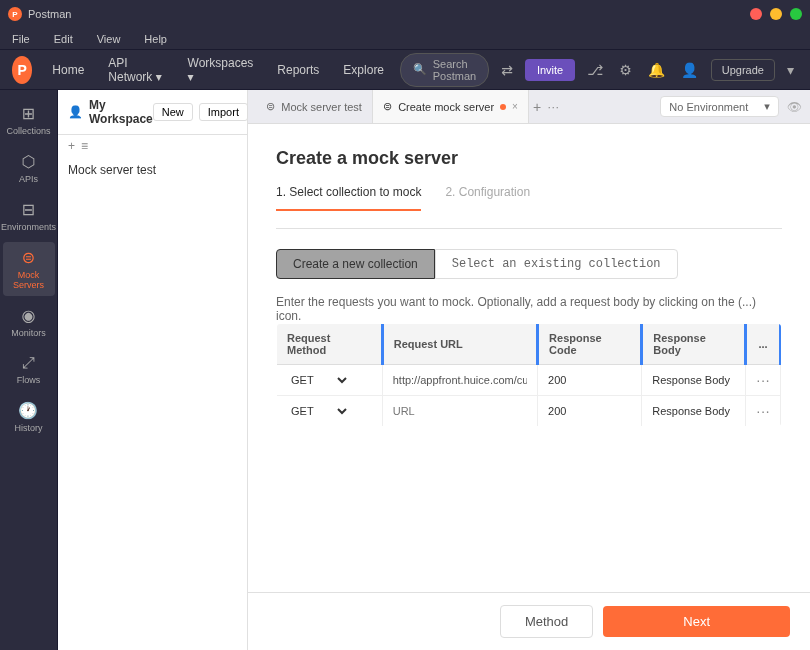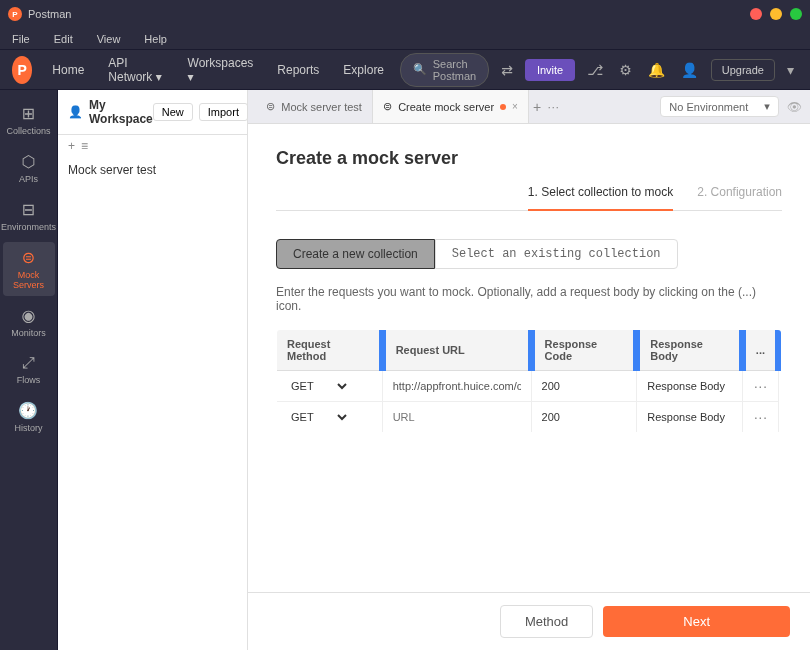--- a/index.html
+++ b/index.html
@@ -58,36 +58,36 @@
     .tab { display: flex; align-items: center; gap: 6px; padding: 0 10px; height: 100%; font-size: 11px; color: #666; cursor: pointer; border-right: 1px solid #ddd; }
     .tab.active { background: #f8f8f8; color: #333; }
     .tab-dot { width: 6px; height: 6px; background: #ff6c37; border-radius: 50%; }
     .tab-close { font-size: 10px; color: #999; cursor: pointer; }
     .tab-actions { display: flex; align-items: center; gap: 6px; margin-left: 4px; }
     .env-select { background: #fff; border: 1px solid #ddd; border-radius: 4px; padding: 3px 8px; font-size: 11px; color: #666; cursor: pointer; margin-left: auto; display: flex; align-items: center; gap: 16px; }
 
     
     .mock-panel { flex: 1; background: white; margin: 0; padding: 24px 28px; overflow-y: auto; }
     .mock-title { font-size: 18px; font-weight: 600; color: #333; margin-bottom: 16px; }
-    .steps { display: flex; gap: 24px; margin-bottom: 28px; border-bottom: 1px solid #e0e0e0; padding-bottom: 0; justify-content: flex-end; }
+    .steps { display: flex; gap: 24px; margin-bottom: 20px; border-bottom: 1px solid #e0e0e0; padding-bottom: 18px; }
     .step { font-size: 12px; color: #aaa; cursor: pointer; padding-bottom: 10px; }
     .step.active { color: #333; border-bottom: 2px solid #ff6c37; margin-bottom: -1px; }
 
     
     .collection-tabs { display: flex; gap: 0; margin-bottom: 16px; }
     .col-tab { padding: 7px 16px; font-size: 12px; border: 1px solid #ddd; cursor: pointer; background: #fff; color: #666; }
     .col-tab:first-child { border-radius: 4px 0 0 4px; }
     .col-tab:last-child { border-radius: 0 4px 4px 0; font-family: Liberation Mono, monospace; }
     .col-tab.active { background: #a3a3a3; color: #333; border-color: #333; z-index: 1; }
 
-    .description-text { font-size: 12px; color: #666; margin-bottom: 16px; }
+    .description-text { font-size: 12px; color: #666; }
 
     
     .mock-table { width: 100%; border-collapse: collapse; border: 1px solid #ddd; border-radius: 4px; overflow: hidden; }
-    .mock-table th { background: #f4f4f4; padding: 8px 10px; text-align: left; font-size: 11px; font-weight: 600; color: #555; border-bottom: 1px solid #ddd; border-right: 7px solid #3b82f6; }
+    .mock-table th { background: #f4f4f4; padding: 8px 10px; text-align: left; font-size: 11px; font-weight: 600; color: #555; border-bottom: 1px solid #ddd; border-right: 3px solid #3b82f6; }
     .mock-table td { padding: 7px 10px; font-size: 11px; color: #333; border-bottom: 1px solid #eee; border-right: 1px solid #eee; vertical-align: middle; }
     .mock-table tr:last-child td { border-bottom: none; }
     .method-cell { display: flex; align-items: center; gap: 4px; }
     .method-select { border: none; background: transparent; font-size: 11px; color: #333; cursor: pointer; font-weight: 500; }
     .url-input { border: none; background: transparent; width: 100%; font-size: 11px; color: #555; outline: none; }
     .code-input { border: none; background: transparent; width: 60px; font-size: 11px; color: #333; outline: none; }
     .response-body-cell { color: #aaa; font-size: 11px; }
     .more-btn { background: transparent; border: none; cursor: pointer; color: #888; font-size: 14px; }
 
     

